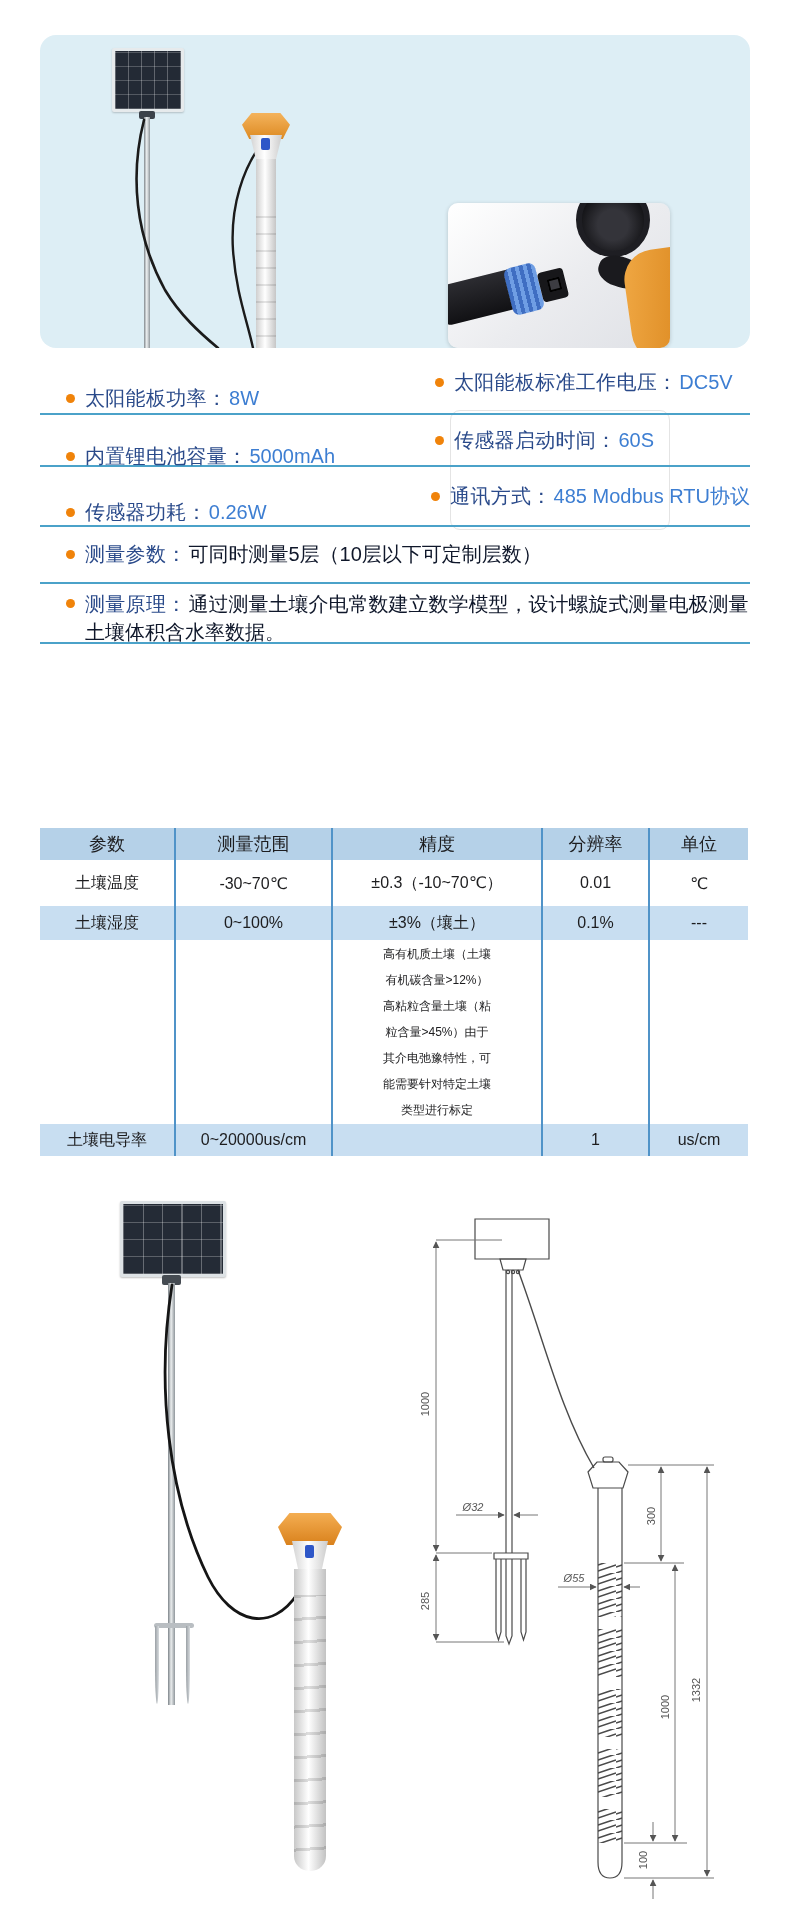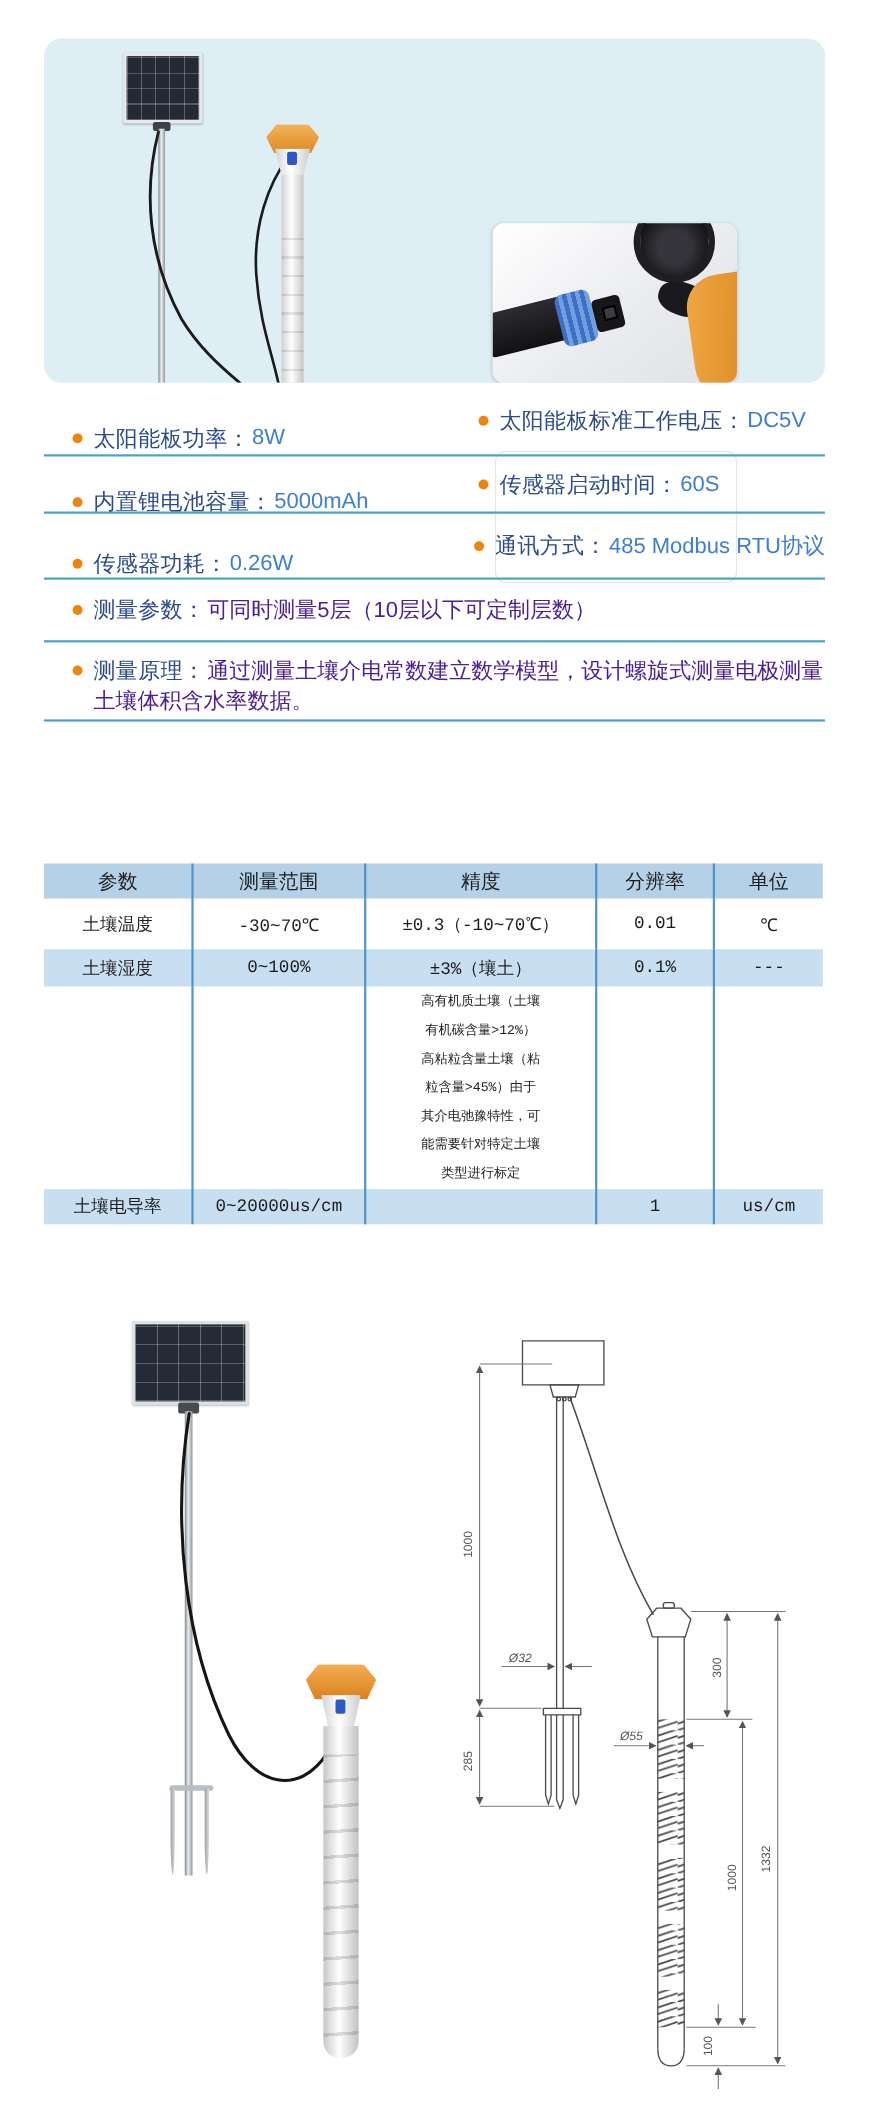--- a/index.html
+++ b/index.html
@@ -30,43 +30,43 @@
   .socket-cap{position:absolute;left:150px;top:54px;width:46px;height:30px;background:#1a1a1e;border-radius:45%;transform:rotate(18deg);}
   .orange-part{position:absolute;right:-20px;top:46px;width:62px;height:112px;background:linear-gradient(100deg,#f0a844,#d9851c);border-radius:30px 8px 8px 30px;transform:rotate(-8deg);}
 
   
   .float-box{position:absolute;left:450px;top:410px;width:218px;height:118px;background:#fff;border:1px solid #e4e4e4;border-radius:10px;z-index:1;}
 
   
   .specs{position:absolute;left:40px;top:352px;width:710px;z-index:2;}
   .spec-row{position:relative;display:flex;align-items:center;border-bottom:2px solid #4ba2c9;box-sizing:border-box;}
   .r1{height:63px}.r2{height:52px}.r3{height:57px}.r4{height:60px}.r5{height:57px}
-  .r6{height:72px;}
+  .r6{height:60px;}
   .spec-item{display:flex;align-items:center;}
   .spec-item.left{width:368px;padding-left:26px;box-sizing:border-box;margin-top:32px;}
   .spec-item.right{flex:1;padding-left:27px;box-sizing:border-box;}
   .spec-item.wide{width:100%;padding-left:26px;box-sizing:border-box;}
   .r6 .spec-item{align-items:flex-start;padding-top:10px;}
   .r6 .dot{margin-top:9px;}
   .dot{width:9px;height:9px;border-radius:50%;background:#f0830a;margin-right:10px;flex:0 0 auto;}
   .lbl{color:#2a4a8a;font-size:20px;font-weight:500;letter-spacing:.3px;white-space:nowrap;}
   .val{color:#3d7ed2;font-size:20px;font-weight:500;margin-left:2px;white-space:nowrap;}
-  .val.dark{color:#4c1d95;}
+  .val.dark{color:#0f172a;}
   .spec-text{line-height:28px;font-size:20px;}
   .spec-text .lbl,.spec-text .val{white-space:normal;display:inline;}
 
   
-  .spec-table{position:absolute;left:40px;top:785px;width:708px;}
+  .spec-table{position:absolute;left:40px;top:828px;width:708px;}
   table{width:100%;border-collapse:collapse;table-layout:fixed;color:#1d1d1f;}
   th{background:#b5d1e8;height:30px;font-weight:500;font-size:18px;}
   td{text-align:center;font-size:16px;}
   th{text-align:center;}
   tr.white td{background:#ffffff;}
   tr.blue td{background:#c8def1;}
-  td + td, th + th{border-left:2px solid #5093c8;font-family:Liberation Mono, monospace;}
+  td + td, th + th{border-left:2px solid #5093c8;}
   tr.h1 td{height:44px;}
   tr.h2 td{height:32px;}
   tr.h4 td{height:30px;}
   tr.note td{height:182px;vertical-align:middle;}
   td.note-cell{font-size:12px;line-height:26px;white-space:pre-line;padding:0;}
 
   
   .render{position:absolute;left:60px;top:1185px;width:285px;height:710px;}
   .r-frame{position:absolute;left:60px;top:16px;width:106px;height:76px;background:#dde2e5;border-radius:2px;padding:3px;box-sizing:border-box;box-shadow:0 1px 2px rgba(0,0,0,.25);}
   .r-cells{width:100%;height:100%;background-color:#242b36;background-image:

